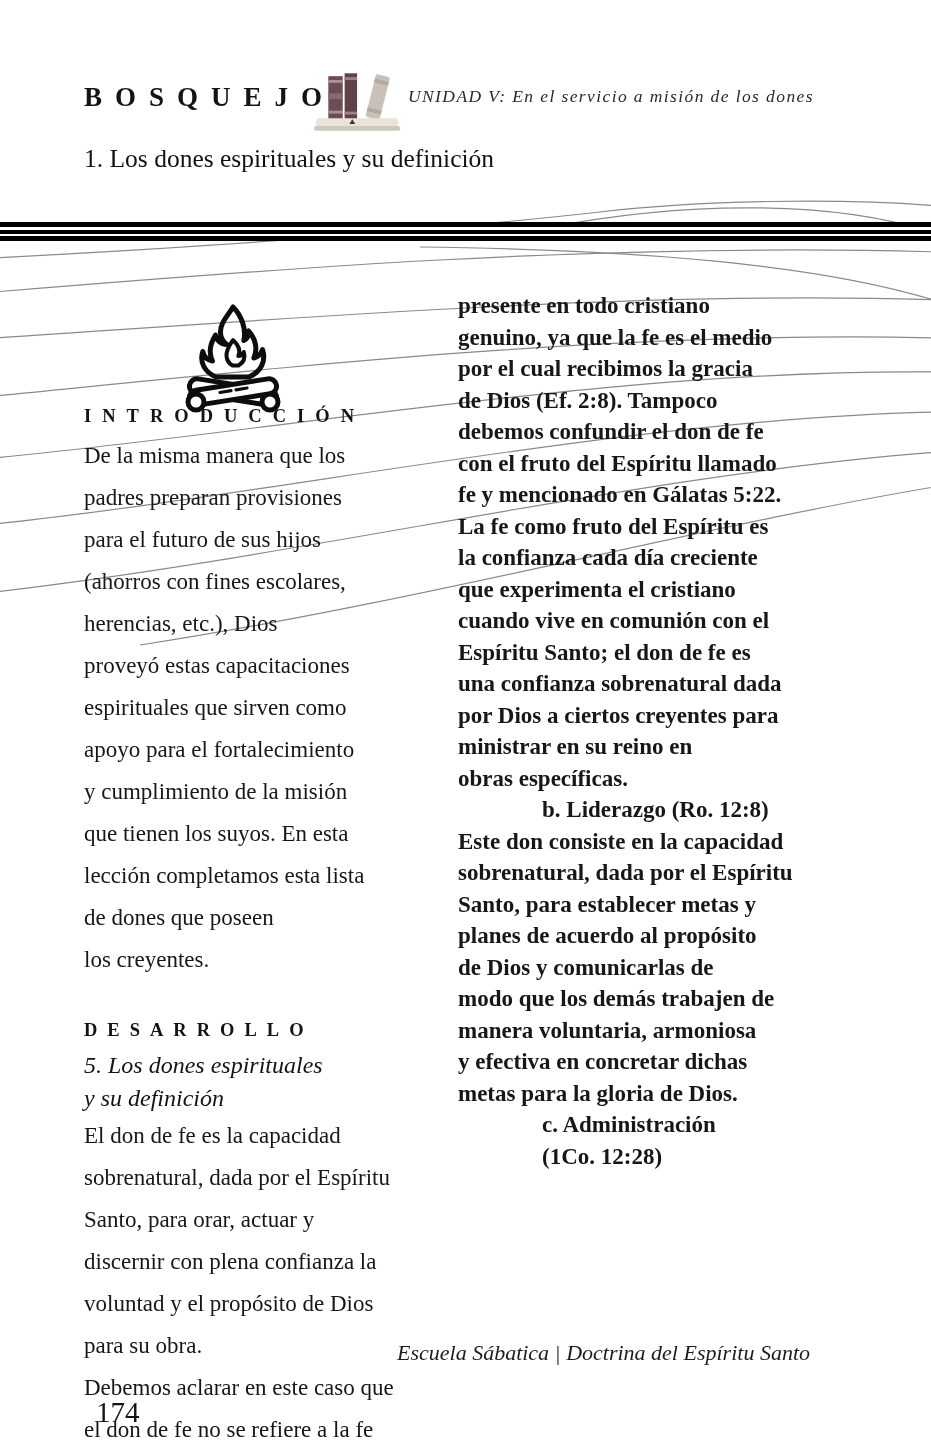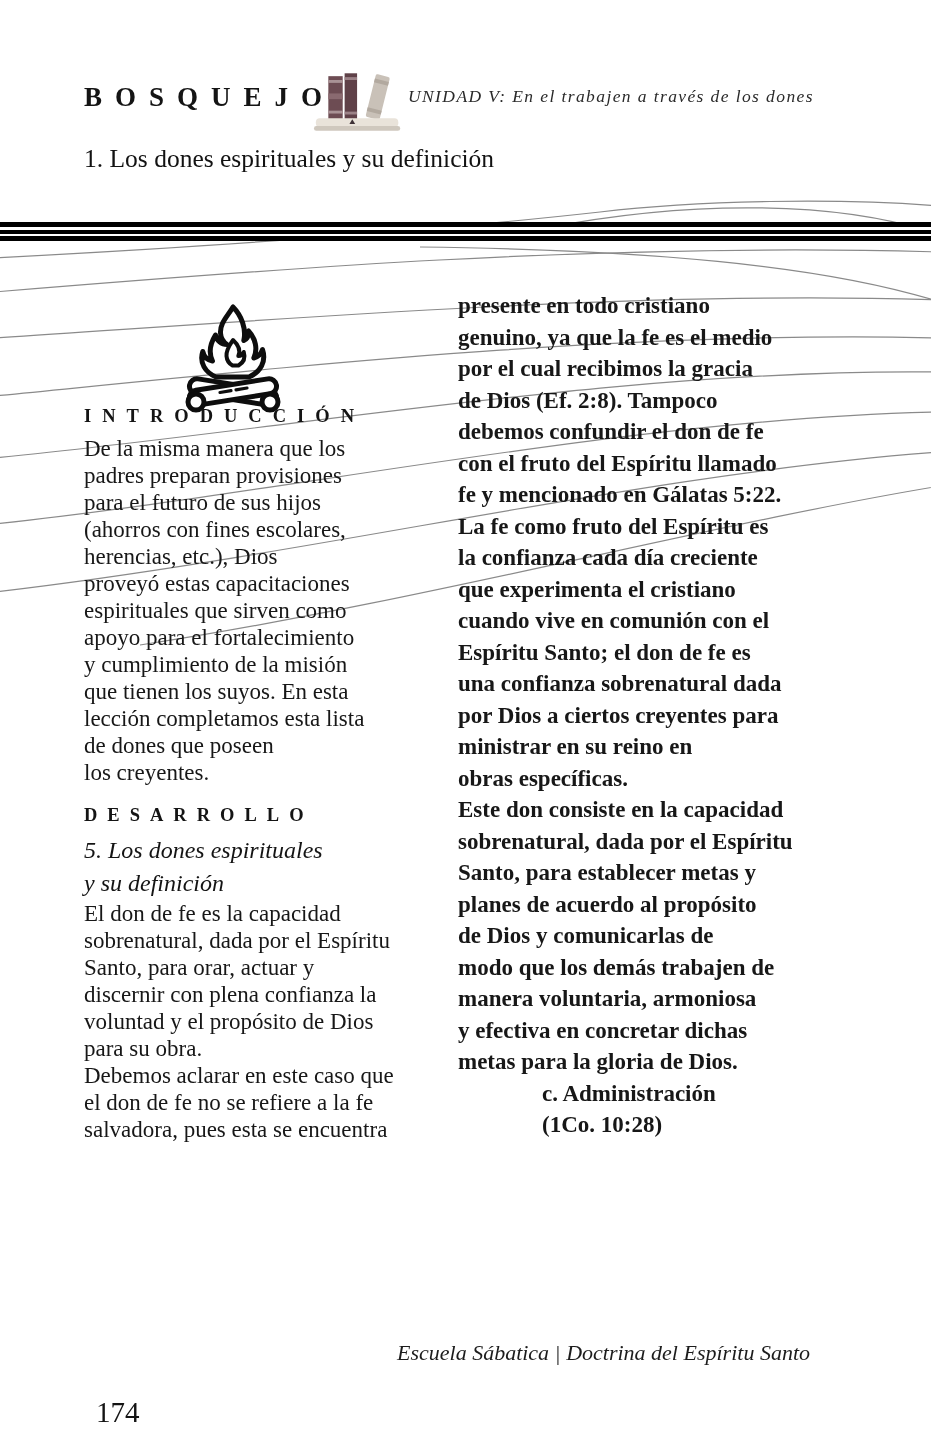--- a/index.html
+++ b/index.html
@@ -41,23 +41,23 @@
   .waves{position:absolute;left:0;top:0;width:931px;height:1440px;pointer-events:none;}
   .campfire{position:absolute;left:183px;top:300px;width:100px;height:114px;}
   
   .col{position:absolute;}
   .col-left{left:84px;top:403px;width:374px;}
   .col-right{left:458px;top:290px;width:380px;}
   .kicker{
     margin:0 0 6px 0;font-size:18.5px;font-weight:bold;
     letter-spacing:11px;color:#141414;line-height:26px;white-space:nowrap;
   }
-  .kicker.dev{margin-top:16px;margin-bottom:6px;letter-spacing:10px;}
+  .kicker.dev{margin-top:36px;margin-bottom:6px;letter-spacing:10px;}
   .pre{white-space:pre;}
-  .body{font-size:23px;line-height:27px;color:#171717;}
+  .body{font-size:23px;line-height:42px;color:#171717;}
   .col-right .body{line-height:31.5px;font-weight:bold;}
   .subhead{font-size:24px;font-style:italic;line-height:33px;color:#141414;}
   .indent{padding-left:84px;}
   
   .page-number{
     position:absolute;left:96px;top:1396px;
     font-size:29px;color:#141414;text-align:right;
   }
   .running-footer{
     position:absolute;right:121px;top:1340px;width:520px;
@@ -95,21 +95,21 @@
     <g transform="rotate(14 62 50)">
       <rect x="55" y="6" width="15" height="46" rx="2" fill="#c9c1b8"></rect>
       <rect x="55" y="11" width="15" height="4" fill="#b2a99f"></rect>
       <rect x="55" y="42" width="15" height="4" fill="#b2a99f"></rect>
     </g>
     <rect x="3" y="52" width="86" height="9" rx="4" fill="#e9e3da"></rect>
     <rect x="1" y="60" width="90" height="5" rx="2.5" fill="#cfc8be"></rect>
     <path d="M38 58 l3 -5 3 5 z" fill="#3d3136"></path>
   </svg>
 
-  <div class="unit">UNIDAD V: En el trabajen a través de los dones</div>
+  <div class="unit">UNIDAD V: En el servicio a misión de los dones</div>
 
   <h1 class="page-title">1. Los dones espirituales y su definición</h1>
 
   <div class="rule"></div>
 
   <svg class="campfire" viewBox="0 0 100 114" fill="none" stroke="#0d0d0d" stroke-width="5" stroke-linecap="round" stroke-linejoin="round">
     <path d="M50 7 C44 17 37 23 37.5 33 C37.8 38 40.5 42 44 44.5 C38.5 44.5 33.5 40.5 32.5 35 C27 44 25.5 53 29.5 61 C24.5 60 20.8 56.5 19.8 51.5 C16 63 22.5 72.5 33 77 L66 77 C77.5 72 83.5 61.5 79.5 49.5 C78 54 74.8 57 70.8 58 C75 49 72.5 38.5 65.5 31 C65.8 35.5 64 39 60.8 40.5 C63.5 29 58.5 15.5 50 7 Z"></path>
     <path stroke-width="4" d="M50 40 C46.5 45.5 43 49.5 43.5 56 C43.8 60 46 63.5 49.5 65.5 L55.5 65.5 C60.5 62.5 62.5 57.5 60.8 52 C59.8 54.5 57.8 56 55.3 56 C57.8 50.5 55 44.5 50 40 Z"></path>
     <g fill="#ffffff">
       <g transform="rotate(9 50 92)">
@@ -163,29 +163,30 @@
 fe y mencionado en Gálatas 5:22.
 La fe como fruto del Espíritu es
 la confianza cada día creciente
 que experimenta el cristiano
 cuando vive en comunión con el
 Espíritu Santo; el don de fe es
 una confianza sobrenatural dada
 por Dios a ciertos creyentes para
 ministrar en su reino en
 obras específicas.</div>
+    <div class="body pre indent">b. Liderazgo (Ro. 12:8)</div>
     <div class="body pre">Este don consiste en la capacidad
 sobrenatural, dada por el Espíritu
 Santo, para establecer metas y
 planes de acuerdo al propósito
 de Dios y comunicarlas de
 modo que los demás trabajen de
 manera voluntaria, armoniosa
 y efectiva en concretar dichas
 metas para la gloria de Dios.</div>
     <div class="body pre indent">c. Administración
-(1Co. 10:28)</div>
+(1Co. 12:28)</div>
   </section>
 
   <div class="page-number">174</div>
   <div class="running-footer">Escuela Sábatica | Doctrina del Espíritu Santo</div>
 
 </div>
 
 </body></html>

